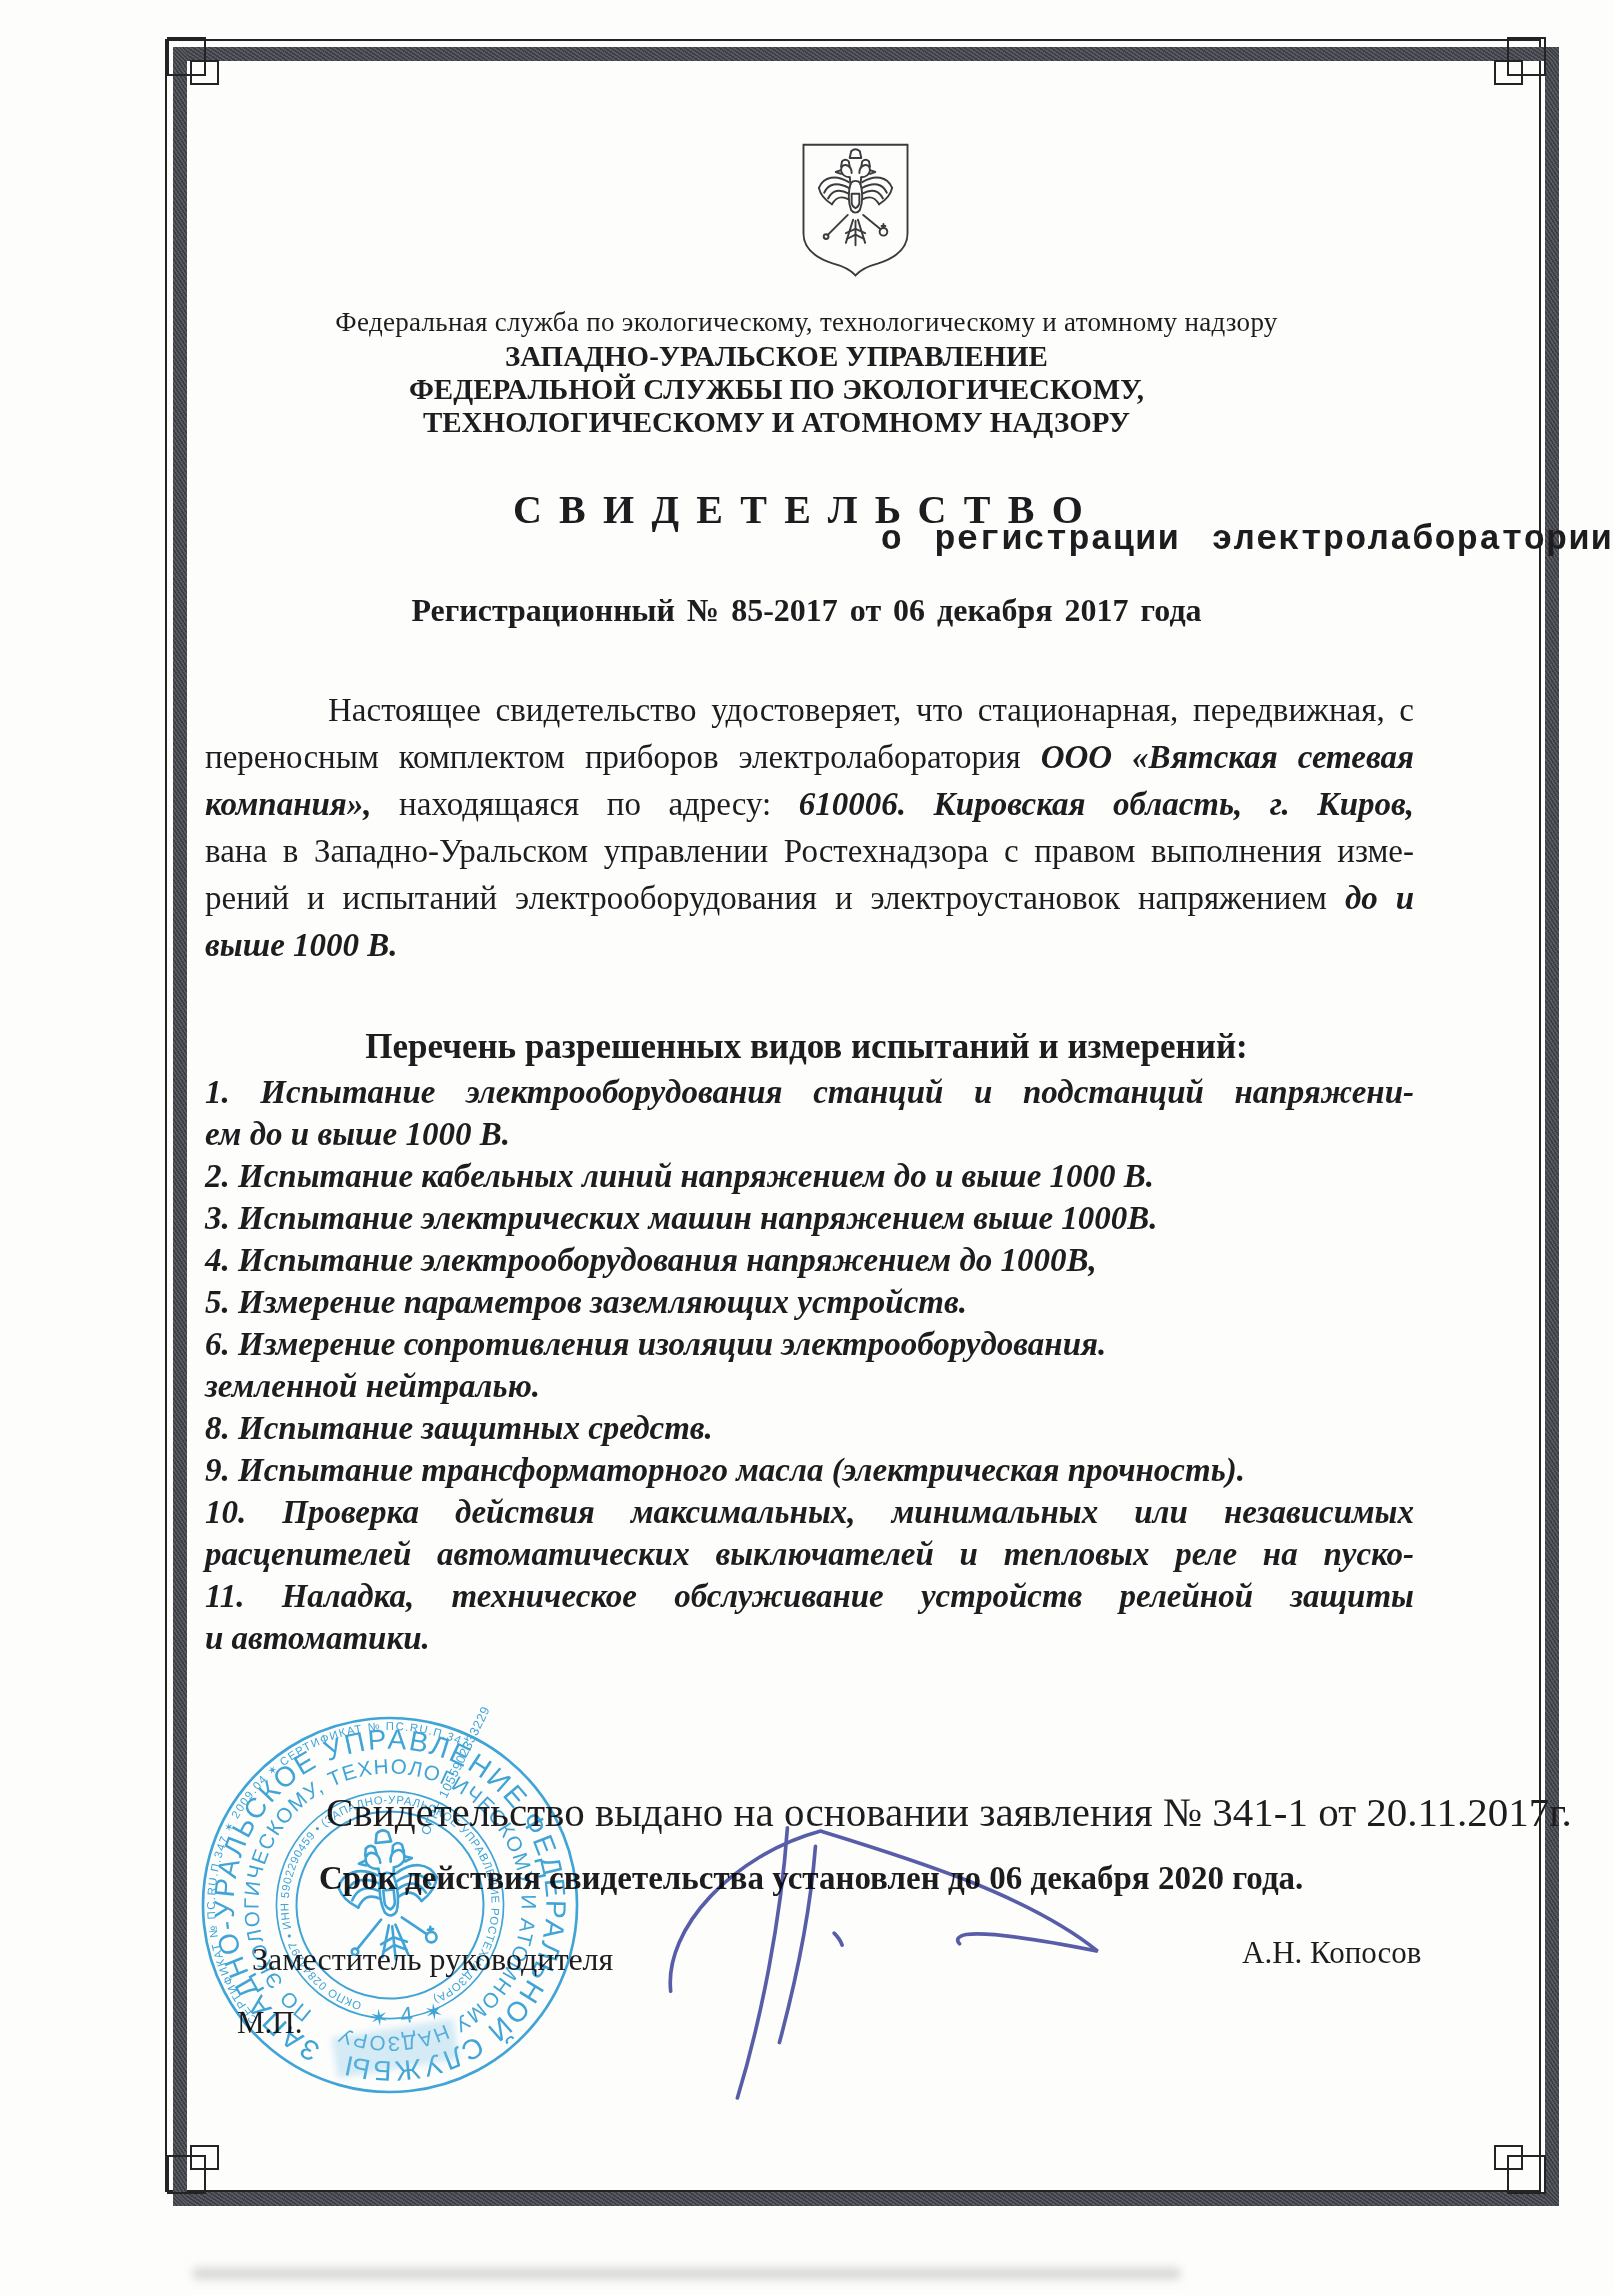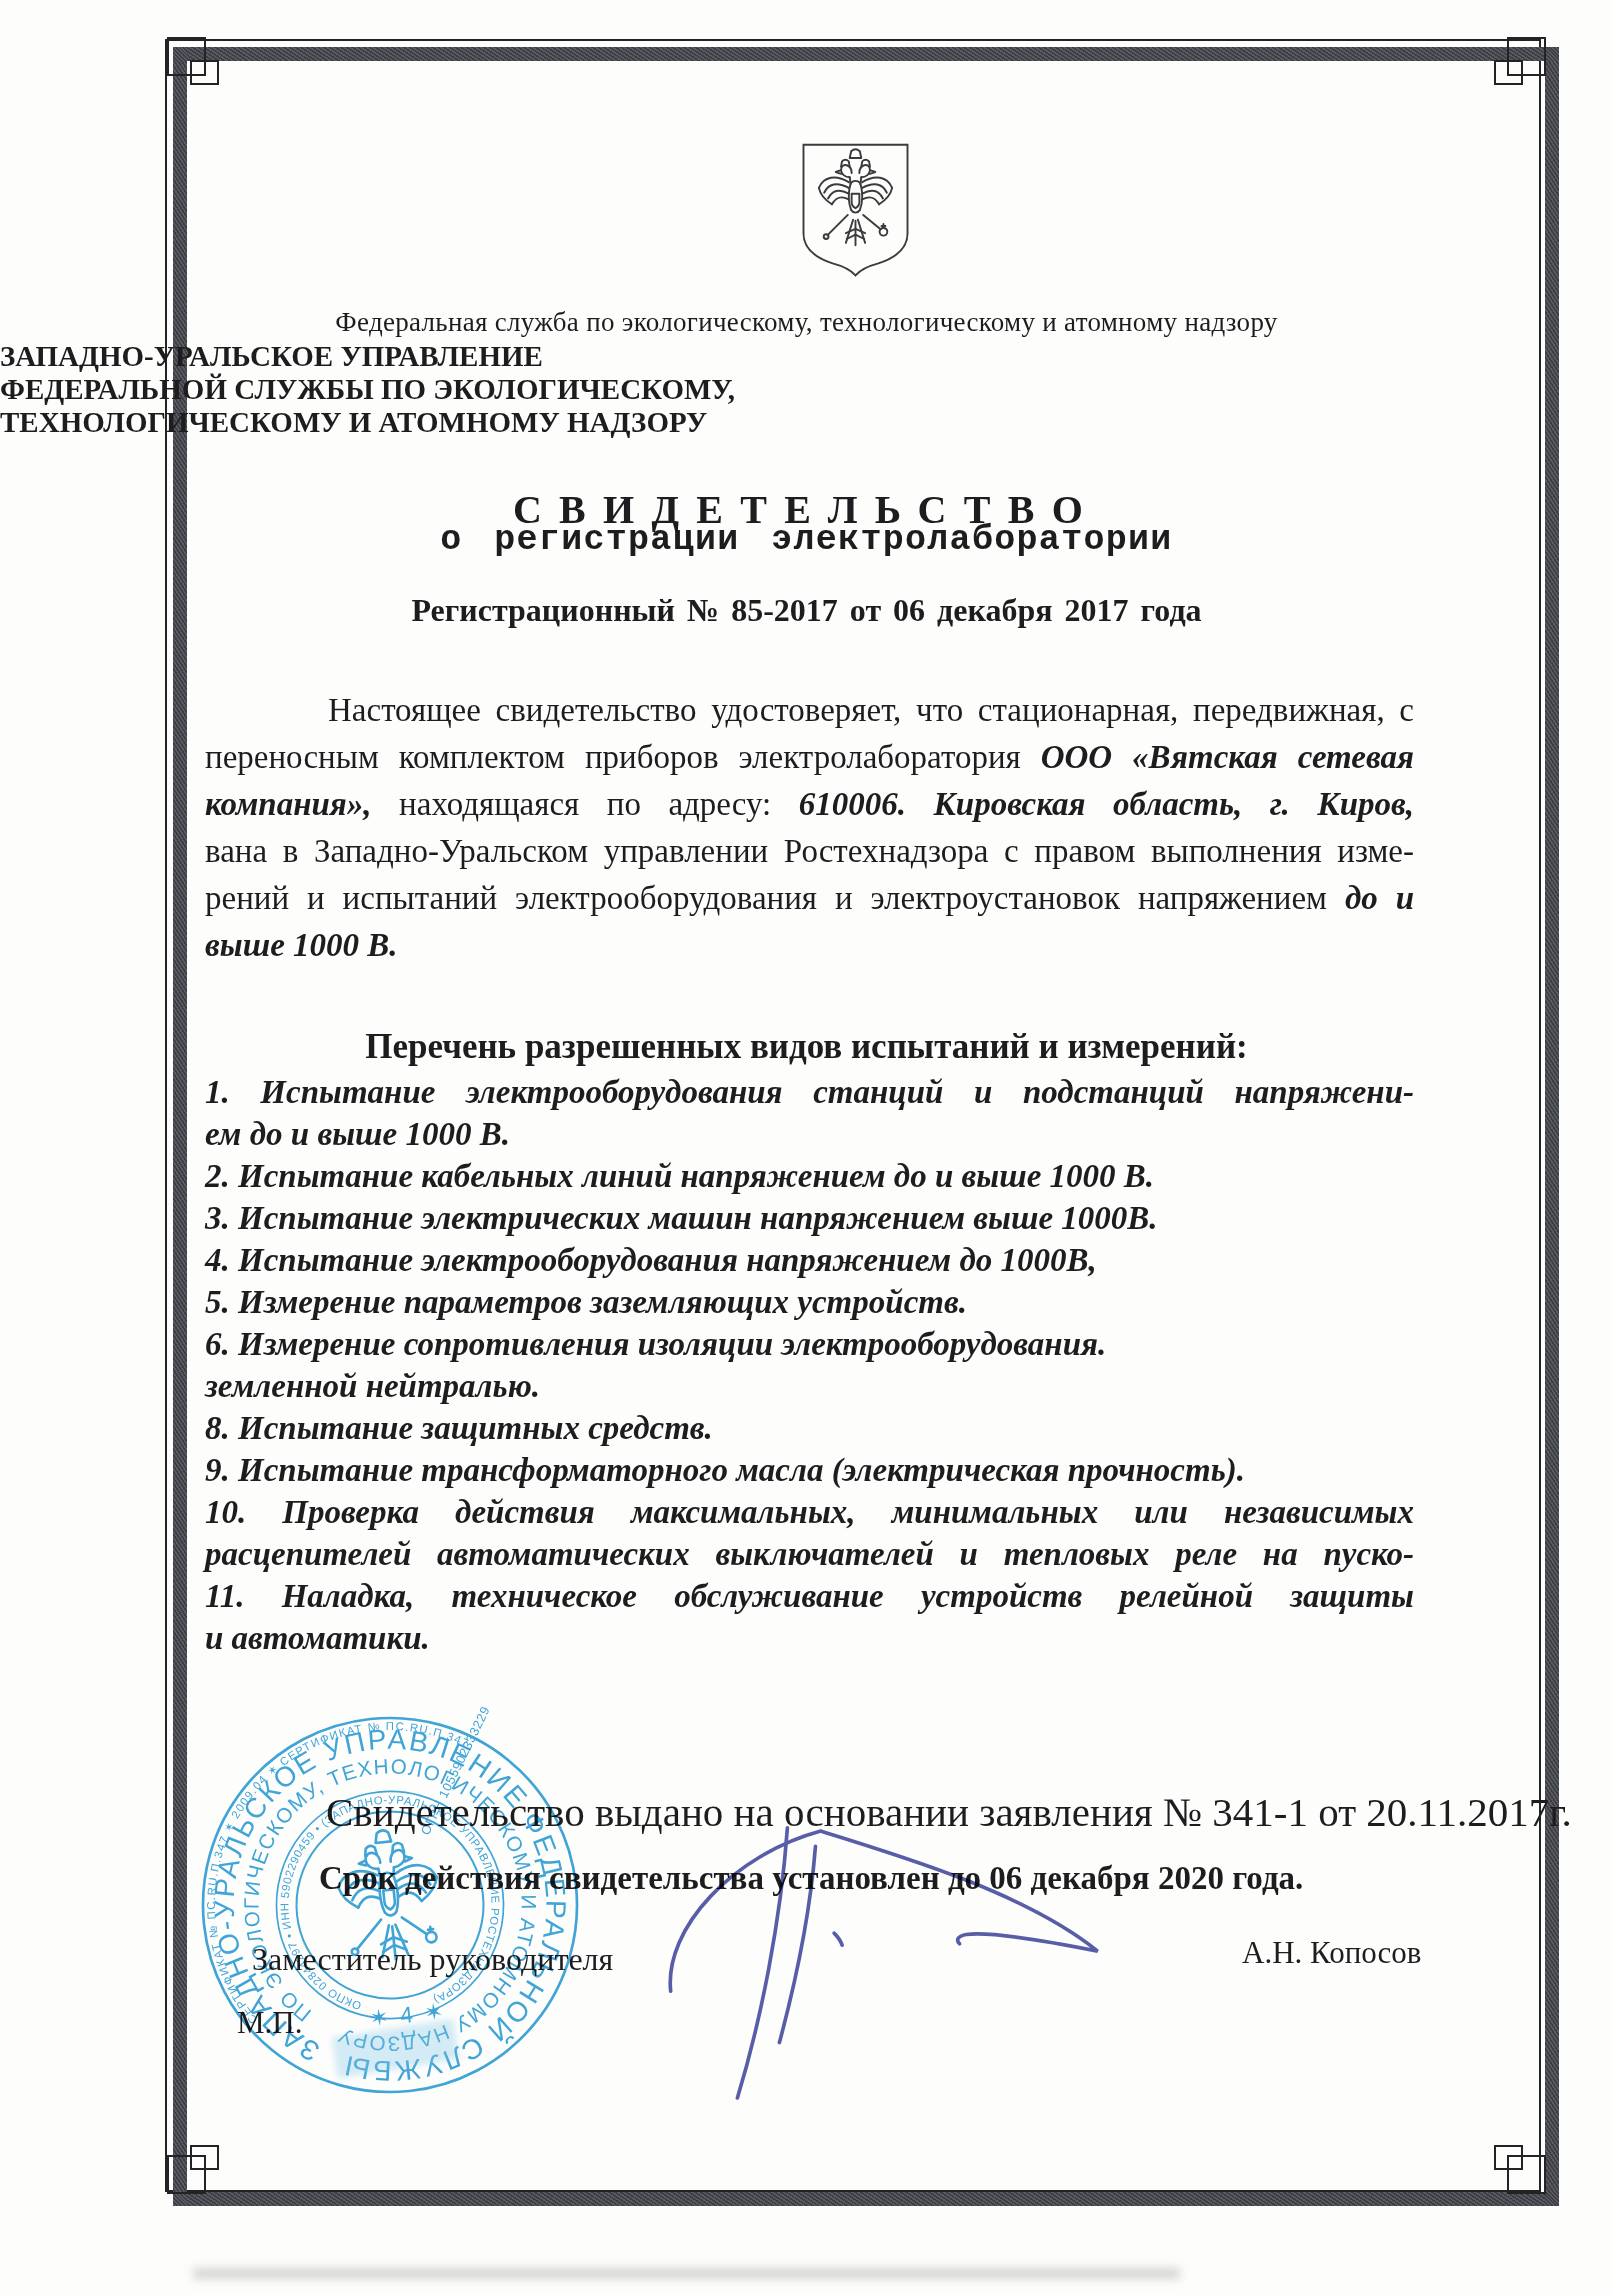--- a/index.html
+++ b/index.html
@@ -8,25 +8,25 @@
   
   .frame-thin{position:absolute;left:165px;top:39px;width:1372px;height:2149px;
               border:2px solid #232325;}
   .frame-band{position:absolute;left:173px;top:47px;width:1358px;height:2131px;
               border:14px solid transparent;
               border-image:repeating-linear-gradient(45deg,#3c3e43 0 2px,#585b61 2px 4px) 21;}
   .csq{position:absolute;border:2.7px solid #232325;background:transparent;}
   
   .agency{position:absolute;left:0;top:307px;width:1613px;text-align:center;
           font-size:27px;letter-spacing:0.3px;}
-  .org{position:absolute;left:0;top:340px;width:1553px;
+  .org{position:absolute;left:0;top:340px;width:1553px;text-align:center;
        font-weight:bold;font-size:29px;line-height:33px;}
   .title1{position:absolute;left:0;top:471px;width:1613px;text-align:center;
           font-weight:bold;font-size:40px;letter-spacing:17.3px;margin-top:15px;}
-  .title2{position:absolute;left:0;top:520px;width:1613px;text-align:center;
+  .title2{position:absolute;left:0;top:520px;width:1613px;text-align:right;
           font-family:"Liberation Mono","DejaVu Sans Mono",monospace;
           font-weight:bold;font-size:35px;letter-spacing:1.3px;word-spacing:9.3px;}
   .reg{position:absolute;left:0;top:592px;width:1613px;text-align:center;
        font-weight:bold;font-size:32px;word-spacing:4px;}
   
   .bodyblock{position:absolute;left:205px;top:687px;width:1209px;
              font-size:33px;line-height:47px;}
   .listblock{position:absolute;left:205px;top:1071px;width:1209px;
              font-size:33px;line-height:42px;font-style:italic;font-weight:bold;}
   .jline{text-align:justify;text-align-last:justify;}

